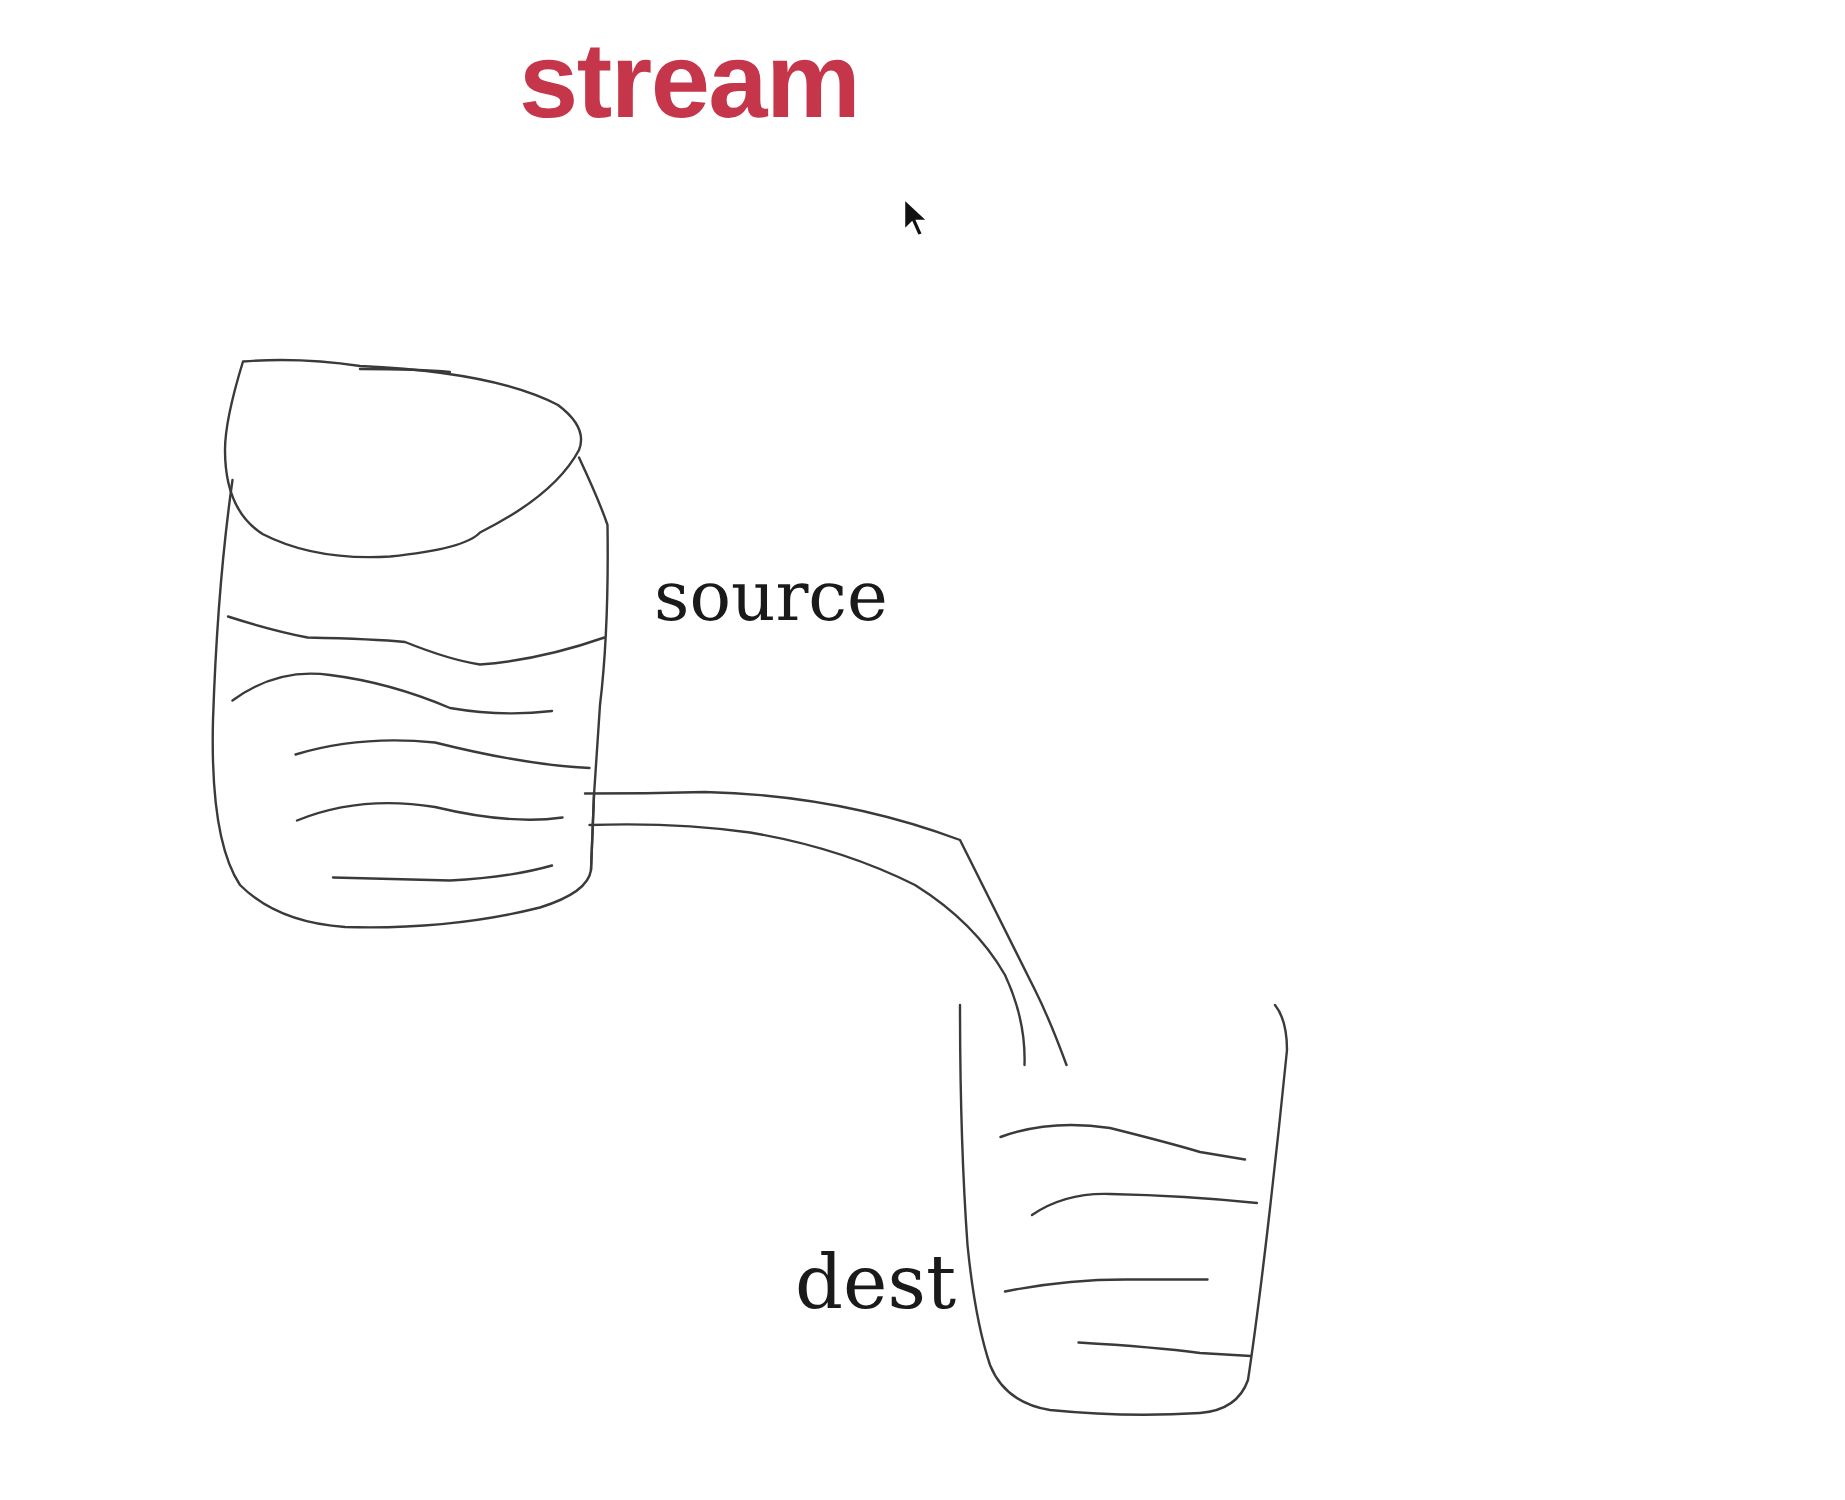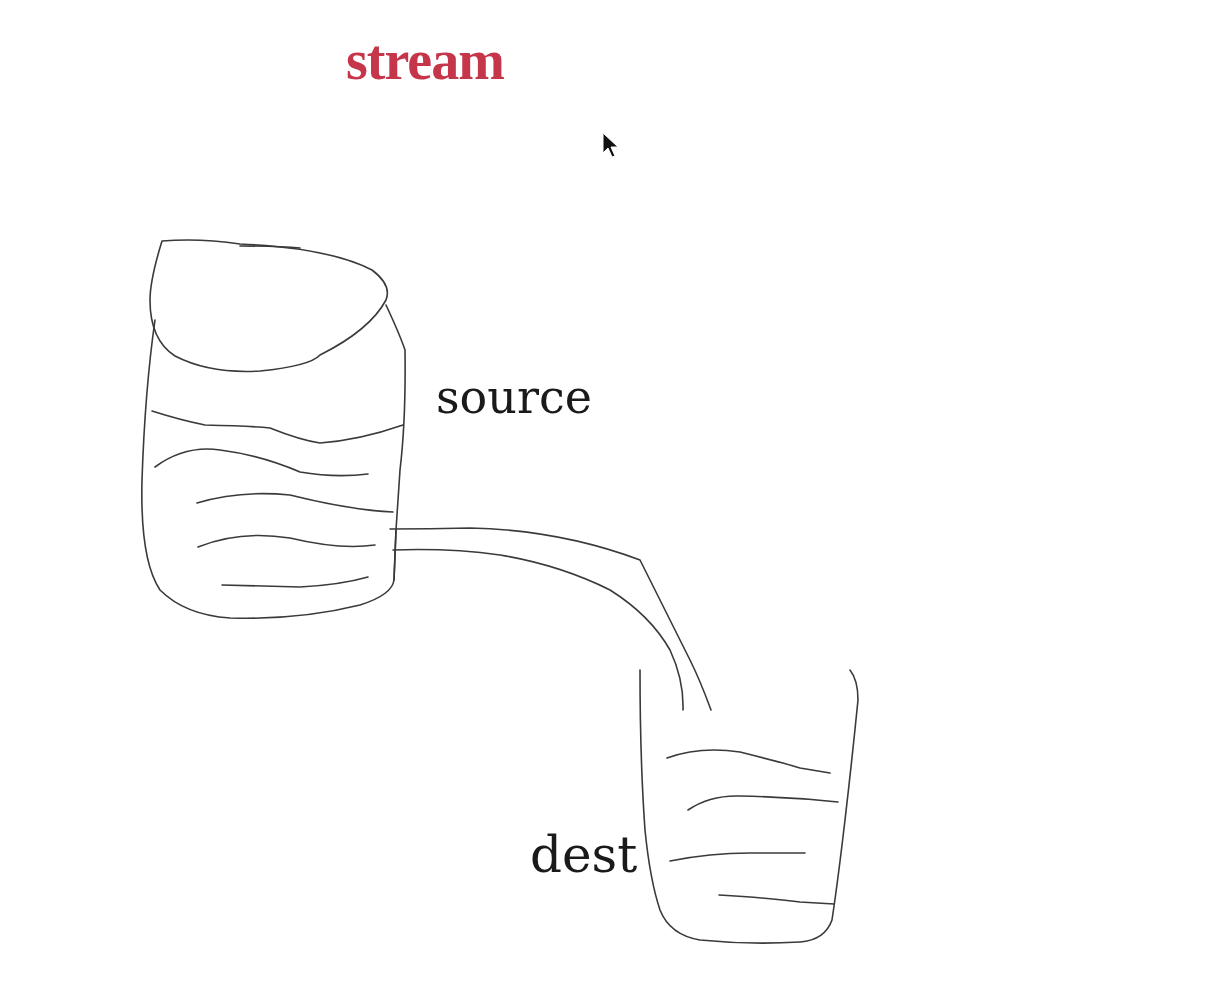--- a/index.html
+++ b/index.html
@@ -1,20 +1,20 @@
 <!DOCTYPE html>
 <html><head>
   <meta charset="utf-8">
   <style>
     html, body { margin: 0; padding: 0; background: #ffffff; }
     body { width: 1230px; height: 1000px; position: relative; overflow: hidden; }
     .title {
-      position: absolute; left: 346px; top: 32px;
-      font-family: Liberation Serif, serif; font-weight: bold;
-      font-size: 56px; letter-spacing: -1px; line-height: 1;
+      position: absolute; left: 346px; top: 19px;
+      font-family: Liberation Sans, sans-serif; font-weight: bold;
+      font-size: 71px; letter-spacing: -1px; line-height: 1;
     }
     .label {
       position: absolute; font-family: "DejaVu Serif", "Liberation Serif", serif;
       font-size: 48px; color: #1a1a1a; line-height: 1; text-align: right;
     }
     .label-source { left: 436px; top: 374px; font-size: 46px; }
     .label-dest { left: 518px; top: 830px; font-size: 50px; margin-left: 12px; }
     svg.drawing { position: absolute; left: 0; top: 0; }
     .cursor { position: absolute; left: 602px; top: 132px; }
   </style>

